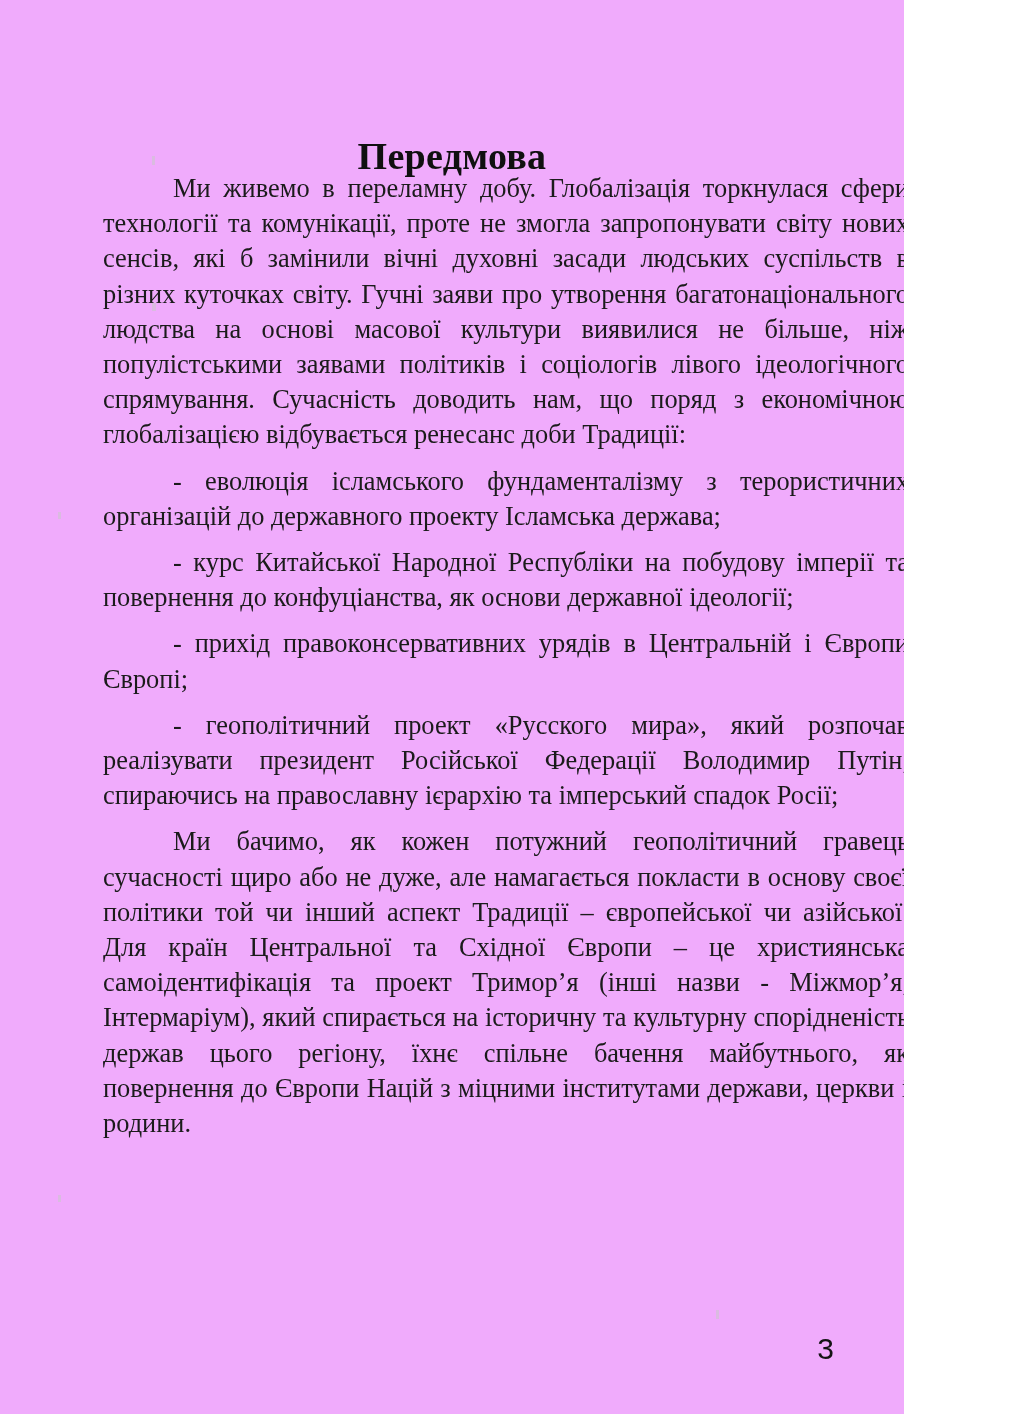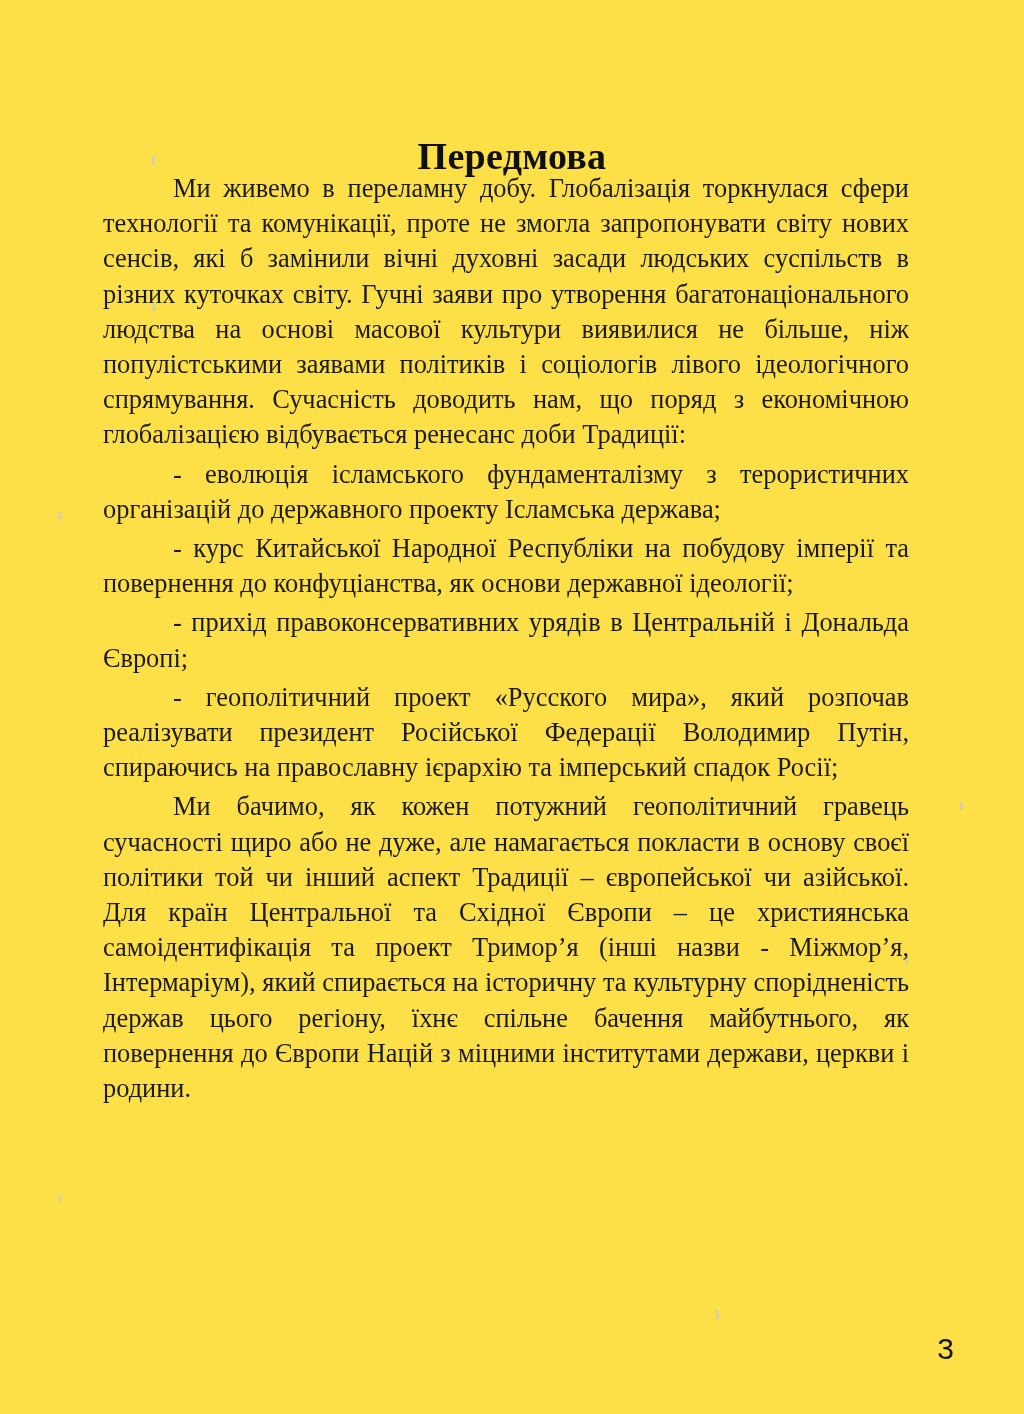--- a/index.html
+++ b/index.html
@@ -4,23 +4,23 @@
 <title>Передмова</title>
 <style>
   html, body {
     margin: 0;
     padding: 0;
     background: #ffffff;
   }
 
   .page {
     position: relative;
-    width: 1024px;
+    width: 904px;
     height: 1414px;
-    background: #fde047;
+    background: #f0abfc;
     overflow: hidden;
     box-sizing: border-box;
     font-family: "Liberation Serif", "DejaVu Serif", serif;
     color: #1a1a1a;
     -webkit-font-smoothing: antialiased;
   }
 
   
   .page-title {
     position: absolute;
@@ -56,21 +56,21 @@
     hyphens: none;
   }
 
   
   .para.bullet {
     text-indent: 70px;
   }
 
   
   .para + .para {
-    margin-top: 4px;
+    margin-top: 11px;
   }
 
   
   .page-number {
     position: absolute;
     right: 70px;
     bottom: 48px;
     font-size: 30px;
     font-weight: normal;
     color: #141414;
@@ -97,20 +97,20 @@
   <div class="speck" style="left:905px;  top:958px;  width:3px; height:7px;"></div>
   <div class="speck" style="left:58px;   top:1195px; width:3px; height:7px;"></div>
   <div class="speck" style="left:716px;  top:1310px; width:3px; height:9px;"></div>
 
   <h1 class="page-title">Передмова</h1>
 
   <div class="body-text">
     <p class="para">Ми живемо в переламну добу. Глобалізація торкнулася сфери технології та комунікації, проте не змогла запропонувати світу нових сенсів, які б замінили вічні духовні засади людських суспільств в різних куточках світу. Гучні заяви про утворення багатонаціонального людства на основі масової культури виявилися не більше, ніж популістськими заявами політиків і соціологів лівого ідеологічного спрямування. Сучасність доводить нам, що поряд з економічною глобалізацією відбувається ренесанс доби Традиції:</p>
     <p class="para bullet">- еволюція ісламського фундаменталізму з терористичних організацій до державного проекту Ісламська держава;</p>
     <p class="para bullet">- курс Китайської Народної Республіки на побудову імперії та повернення до конфуціанства, як основи державної ідеології;</p>
-    <p class="para bullet">- прихід правоконсервативних урядів в Центральній і Дональда Європі;</p>
+    <p class="para bullet">- прихід правоконсервативних урядів в Центральній і Європи Європі;</p>
     <p class="para bullet">- геополітичний проект «Русского мира», який розпочав реалізувати президент Російської Федерації Володимир Путін, спираючись на православну ієрархію та імперський спадок Росії;</p>
     <p class="para">Ми бачимо, як кожен потужний геополітичний гравець сучасності щиро або не дуже, але намагається покласти в основу своєї політики той чи інший аспект Традиції – європейської чи азійської. Для країн Центральної та Східної Європи – це християнська самоідентифікація та проект Тримор’я (інші назви - Міжмор’я, Інтермаріум), який спирається на історичну та культурну спорідненість держав цього регіону, їхнє спільне бачення майбутнього, як повернення до Європи Націй з міцними інститутами держави, церкви і родини.</p>
   </div>
 
   <div class="page-number">3</div>
 
 </div>
 
 </body></html>

